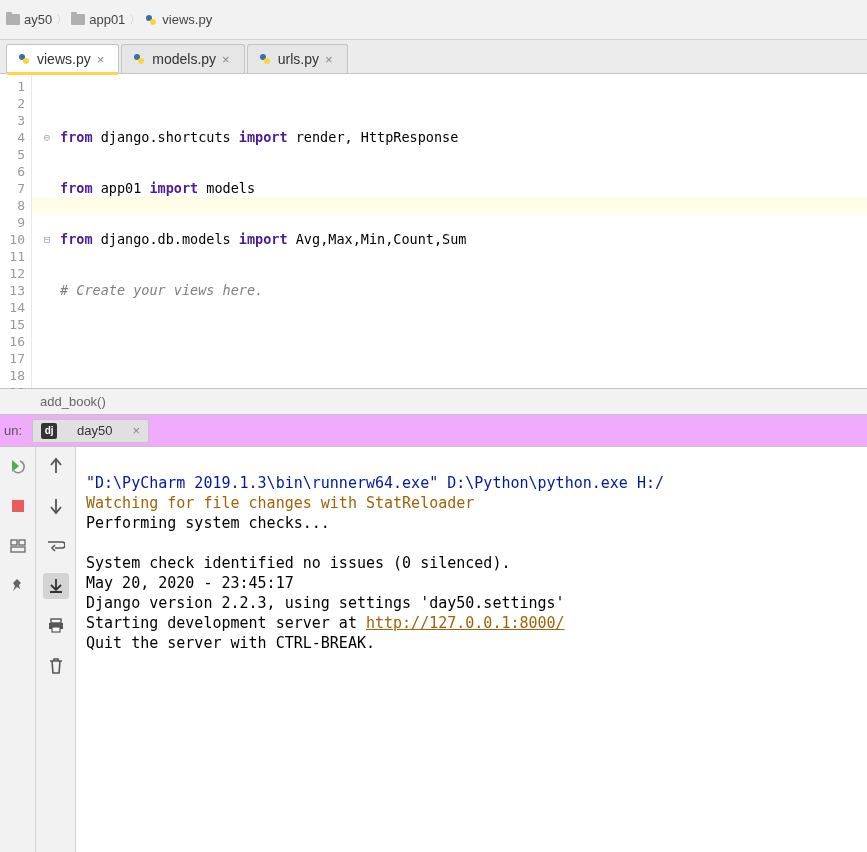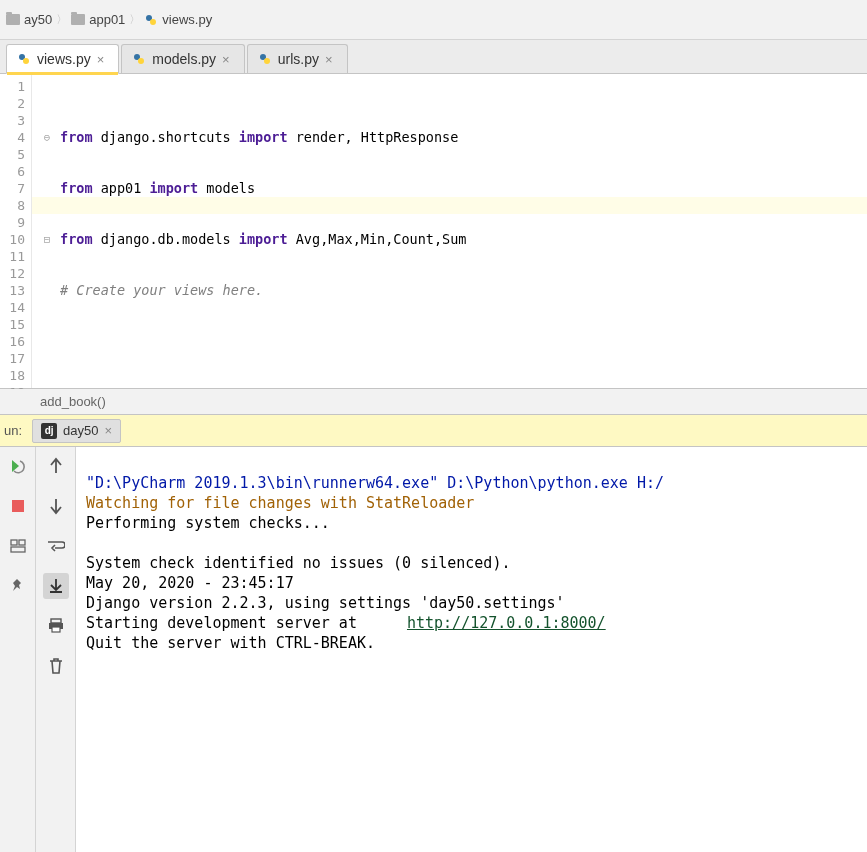--- a/index.html
+++ b/index.html
@@ -124,30 +124,30 @@
     display: flex;
     align-items: center;
     padding-left: 40px;
     color: #666;
     font-size: 13px;
   }
 
   
   .run-header {
     height: 32px;
-    background: #fef9c3;
+    background: #f0abfc;
     border-bottom: 1px solid #c4c4c4;
     display: flex;
     align-items: center;
     gap: 10px;
     padding-left: 4px;
   }
   .run-label { color:#555; font-size:13px; }
   .run-tab {
-    display:flex; align-items:center; gap:6px;
+    display:flex; align-items:center; gap:20px;
     background:#e0e0e0;
     border:1px solid #c4c4c4;
     border-radius:2px;
     padding:3px 8px;
     font-size:13px;
   }
   .dj-icon {
     width:16px; height:16px; background:#333; color:#fff; font-size:10px; font-weight:bold;
     display:flex; align-items:center; justify-content:center; border-radius:2px;
   }
@@ -181,21 +181,21 @@
     padding: 6px 4px 4px 10px;
     font-family: "Consolas", "Menlo", monospace;
     font-size: 15px;
     line-height: 20px;
     color:#000;
     white-space: pre;
     overflow: hidden;
   }
   .c-blue { color:#0018a8; }
   .c-red { color:#a16207; }
-  .c-link { color:#14532d; text-decoration: underline; cursor:pointer;margin-left:41px; }
+  .c-link { color:#a16207; text-decoration: underline; cursor:pointer; }
 
   svg { display:block; }
 </style>
 </head>
 <body>
 
 <div class="breadcrumb">
   <span class="bc-item">
     <span class="folder-icon"></span>
     <span>ay50</span>

